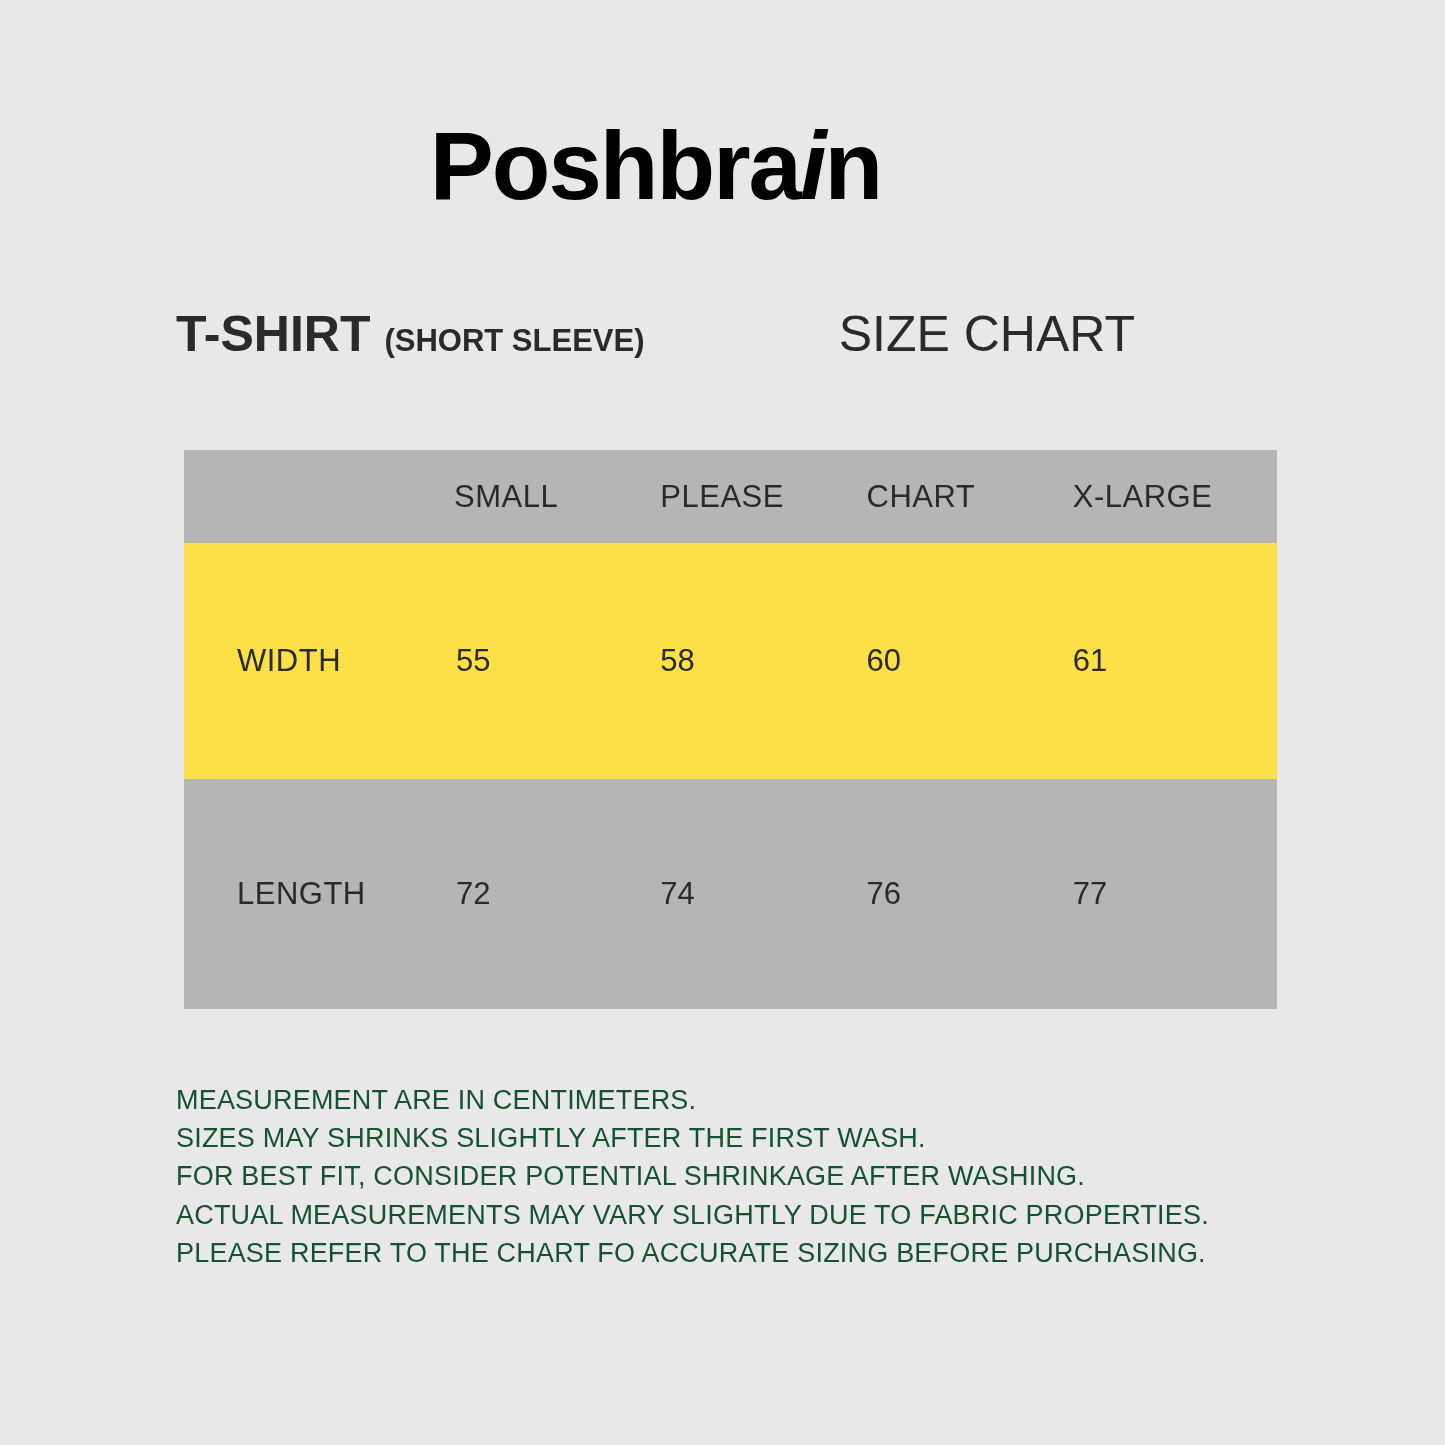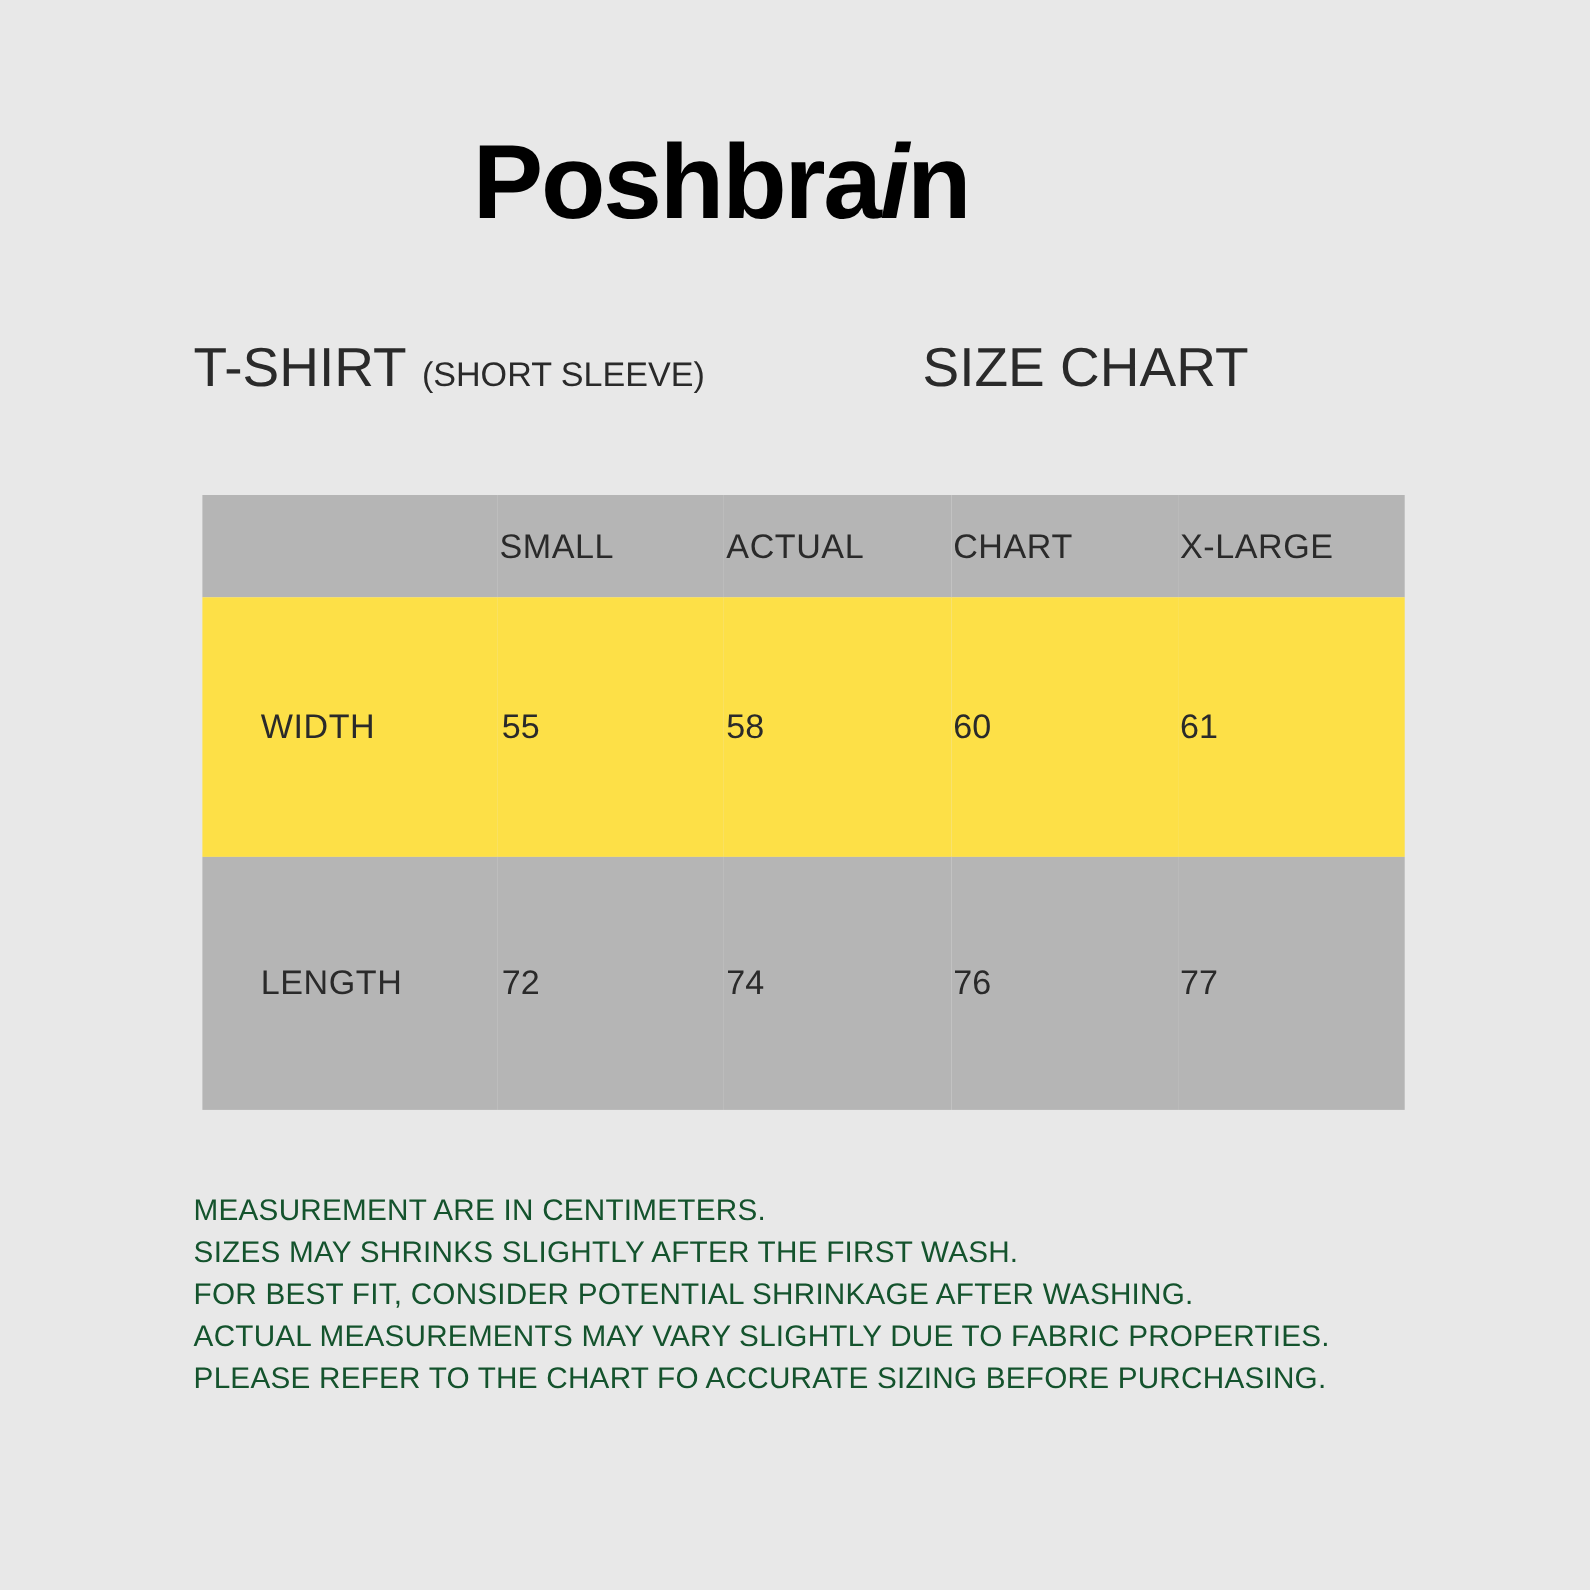--- a/index.html
+++ b/index.html
@@ -49,27 +49,27 @@
     justify-content: space-between;
   }
   .title-left {
     display: flex;
     align-items: baseline;
   }
   .product-title {
     font-size: 50px;
     letter-spacing: 0px;
     color: #2a2a2a;
-    font-weight: normal;
+    font-weight: bold;
   }
   .product-sub {
     font-size: 31px;
     color: #2a2a2a;
     margin-left: 14px;
-    font-weight: normal;
+    font-weight: bold;
   }
   .chart-label {
     font-size: 50px;
     color: #2a2a2a;
     font-weight: normal;
   }
 
   
   .table {
     position: absolute;
@@ -156,21 +156,21 @@
       <col class="c-label">
       <col class="c-data">
       <col class="c-data">
       <col class="c-data">
       <col class="c-data">
     </colgroup>
     <thead>
       <tr class="head-row">
         <th class="label-cell"></th>
         <th class="data-cell">SMALL</th>
-        <th class="data-cell">ACTUAL</th>
+        <th class="data-cell">PLEASE</th>
         <th class="data-cell">CHART</th>
         <th class="data-cell">X-LARGE</th>
       </tr>
     </thead>
     <tbody>
       <tr class="row-light">
         <td class="row-label">WIDTH</td>
         <td class="row-value cell-pad-s">55</td>
         <td class="row-value cell-pad-m">58</td>
         <td class="row-value cell-pad-m">60</td>

